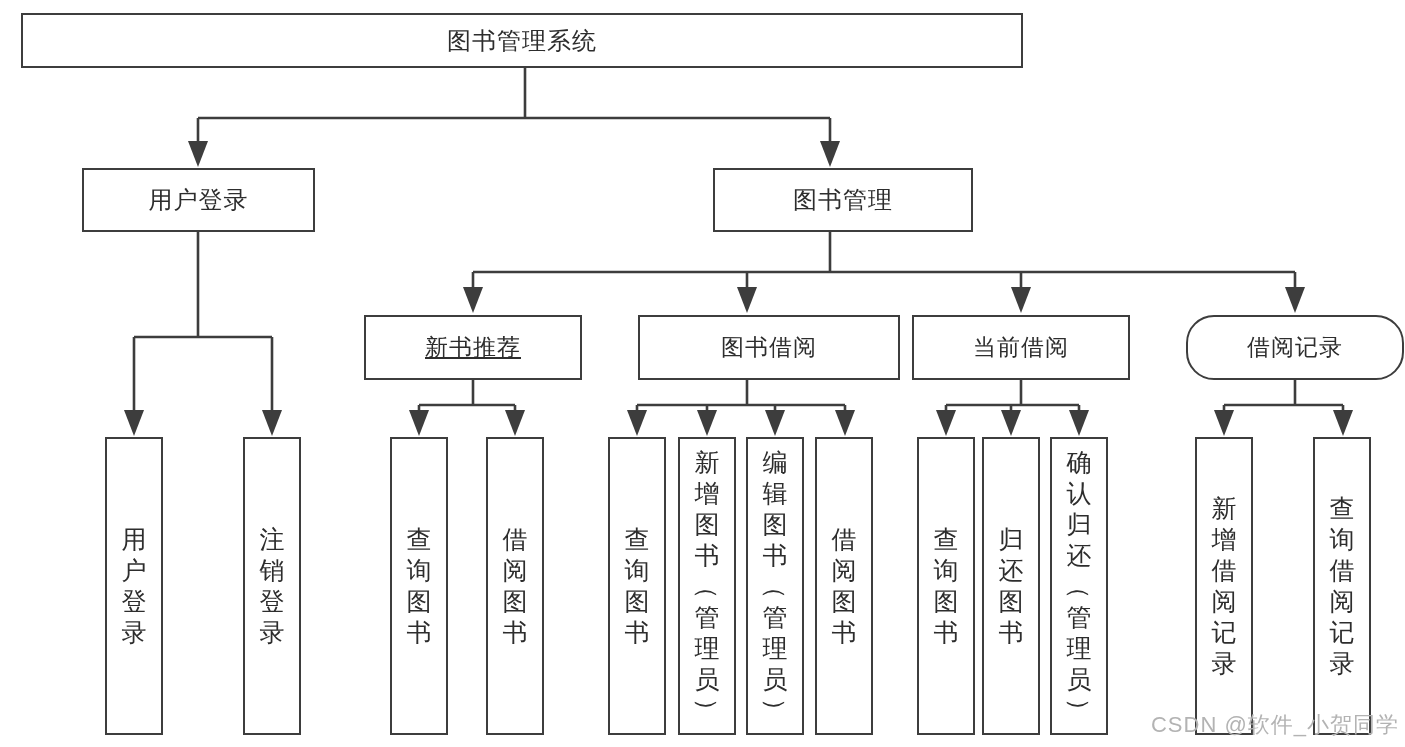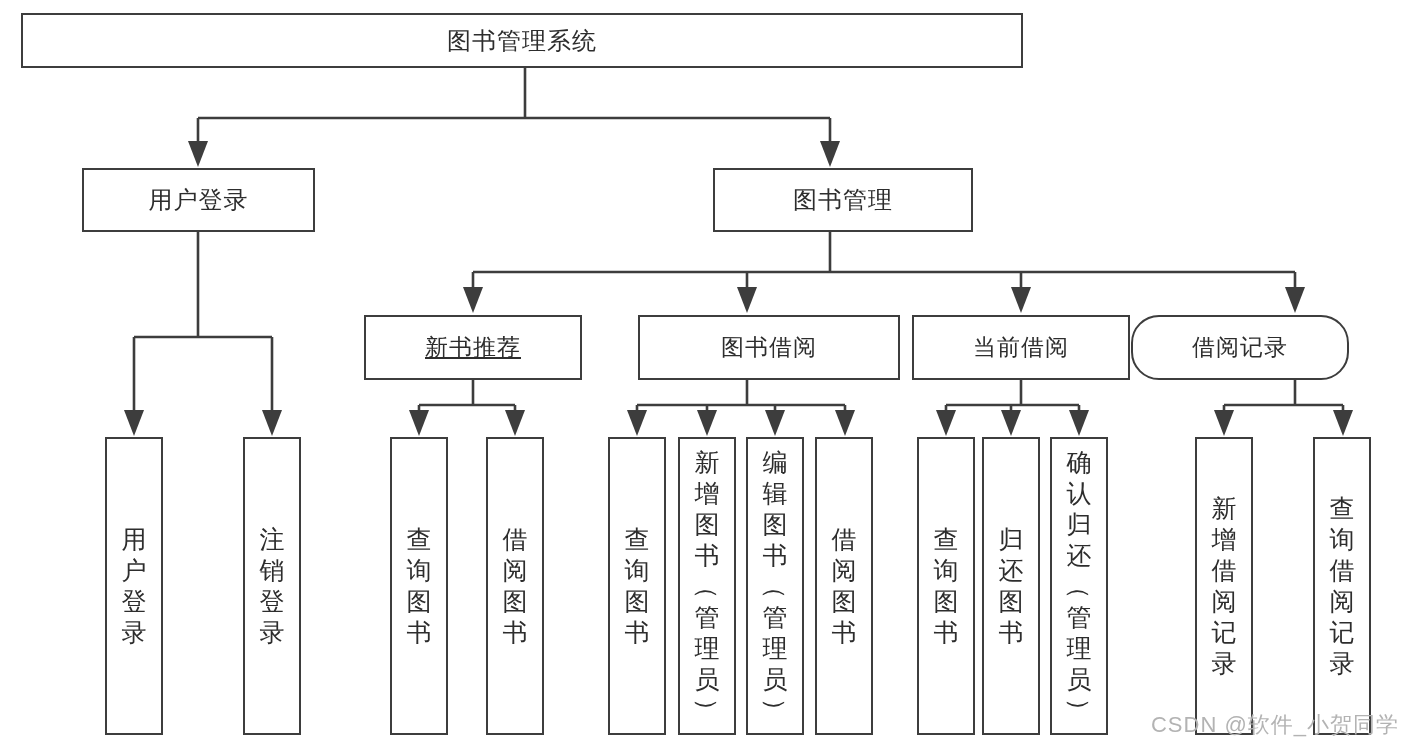--- a/index.html
+++ b/index.html
@@ -147,21 +147,21 @@
 
   <div class="box h l2" style="left:364px;width:218px;text-decoration:underline;">
     <span>新书推荐</span>
   </div>
   <div class="box h l2" style="left:638px;width:262px;">
     <span>图书借阅</span>
   </div>
   <div class="box h l2" style="left:912px;width:218px;">
     <span>当前借阅</span>
   </div>
-  <div class="box h l2" style="left:1131px;width:218px;border-radius:28px;">
+  <div class="box h l2" style="left:1186px;width:218px;border-radius:28px;">
     <span>借阅记录</span>
   </div>
 
   <div class="box v" style="left:105px;">
     <span class="vtext">
         <div class="vchar">用</div>
         <div class="vchar">户</div>
         <div class="vchar">登</div>
         <div class="vchar">录</div>
       </span>

